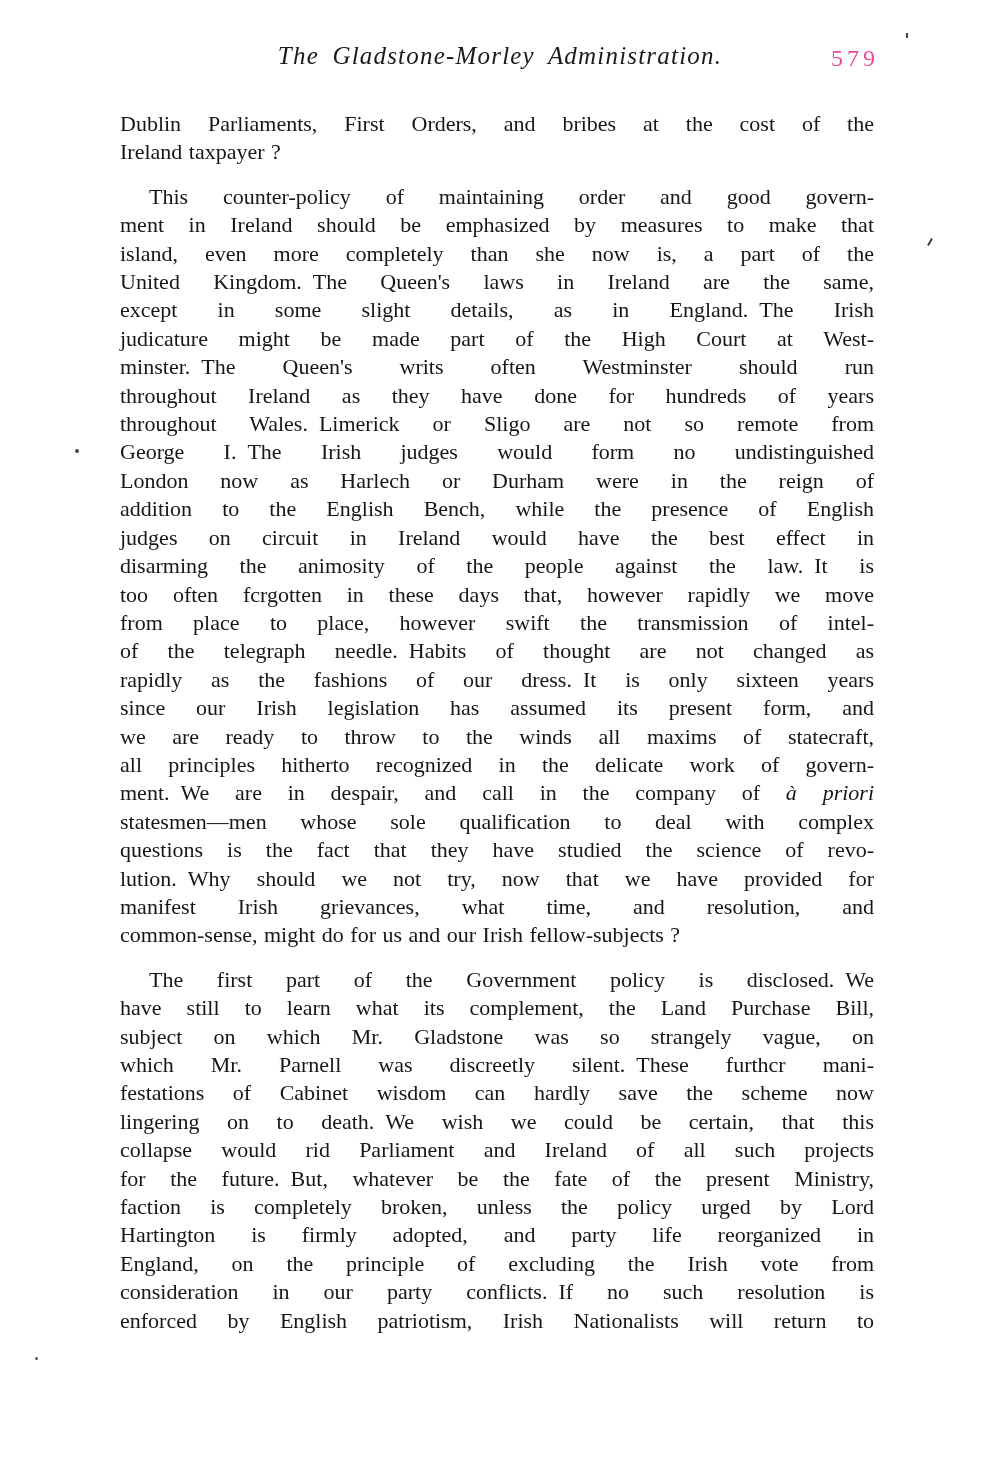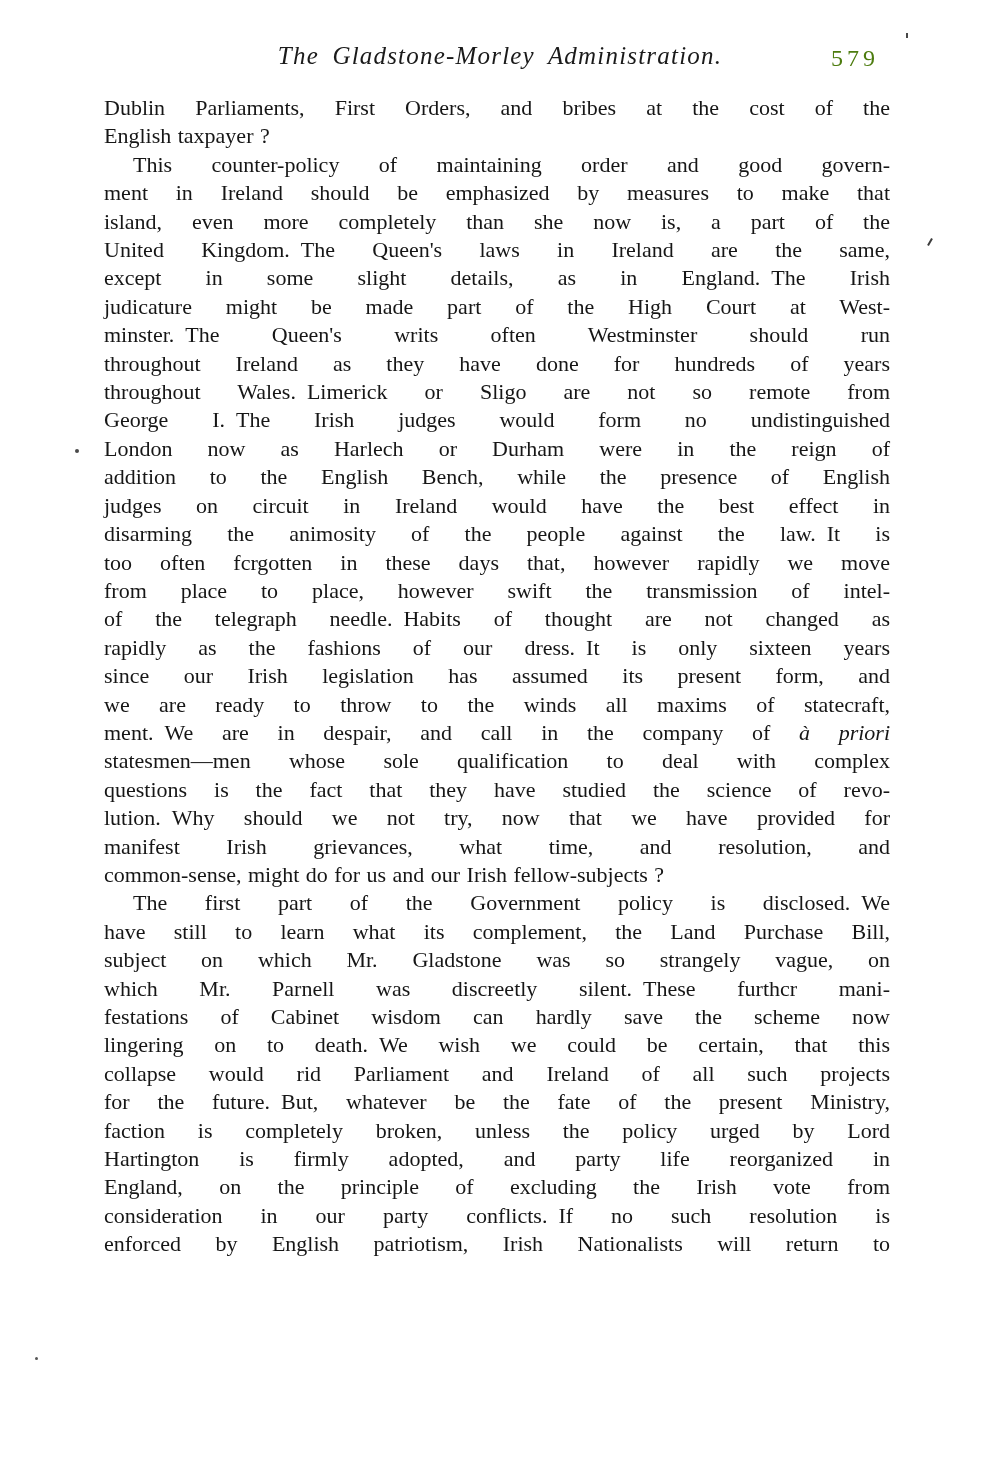--- a/index.html
+++ b/index.html
@@ -34,33 +34,33 @@
     word-spacing: 6px;
     white-space: nowrap;
     color: #1a1a1a;
   }
   .page-number {
     position: absolute;
     right: 121px;
     top: 3px;
     font-size: 24px;
     letter-spacing: 4px;
-    color: #4d7c0f;
+    color: #ec4899;
   }
   
   .body-text {
     position: absolute;
     left: 104px;
     top: 94px;
     width: 786px;
     font-size: 22px;
     line-height: 28.4px;
     word-spacing: 1px;
   }
-  .para { margin: 0; }
+  .para { margin: 16px; }
   .line {
     text-align: justify;
     text-align-last: justify;
   }
   
   .para.ends .line:last-child {
     text-align-last: left;
   }
   .para.indent .line:first-child {
     text-indent: 29px;
@@ -82,21 +82,21 @@
 <div class="page">
 
   <div class="header">
     <div class="running-title">The Gladstone-Morley Administration.</div>
     <div class="page-number">579</div>
   </div>
 
   <div class="body-text">
       <div class="para ends">
         <div class="line"><span>Dublin Parliaments, First Orders, and bribes at the cost of the</span></div>
-        <div class="line"><span>English taxpayer ?</span></div>
+        <div class="line"><span>Ireland taxpayer ?</span></div>
       </div>
       <div class="para indent ends">
         <div class="line"><span>This counter-policy of maintaining order and good govern-</span></div>
         <div class="line"><span>ment in Ireland should be emphasized by measures to make that</span></div>
         <div class="line"><span>island, even more completely than she now is, a part of the</span></div>
         <div class="line"><span>United Kingdom. The Queen's laws in Ireland are the same,</span></div>
         <div class="line"><span>except in some slight details, as in England. The Irish</span></div>
         <div class="line"><span>judicature might be made part of the High Court at West-</span></div>
         <div class="line"><span>minster. The Queen's writs often Westminster should run</span></div>
         <div class="line"><span>throughout Ireland as they have done for hundreds of years</span></div>
@@ -105,20 +105,21 @@
         <div class="line"><span>London now as Harlech or Durham were in the reign of</span></div>
         <div class="line"><span>addition to the English Bench, while the presence of English</span></div>
         <div class="line"><span>judges on circuit in Ireland would have the best effect in</span></div>
         <div class="line"><span>disarming the animosity of the people against the law. It is</span></div>
         <div class="line"><span>too often fcrgotten in these days that, however rapidly we move</span></div>
         <div class="line"><span>from place to place, however swift the transmission of intel-</span></div>
         <div class="line"><span>of the telegraph needle. Habits of thought are not changed as</span></div>
         <div class="line"><span>rapidly as the fashions of our dress. It is only sixteen years</span></div>
         <div class="line"><span>since our Irish legislation has assumed its present form, and</span></div>
         <div class="line"><span>we are ready to throw to the winds all maxims of statecraft,</span></div>
+        <div class="line"><span>all principles hitherto recognized in the delicate work of govern-</span></div>
         <div class="line"><span>ment. We are in despair, and call in the company of </span><i>à priori</i></div>
         <div class="line"><span>statesmen—men whose sole qualification to deal with complex</span></div>
         <div class="line"><span>questions is the fact that they have studied the science of revo-</span></div>
         <div class="line"><span>lution. Why should we not try, now that we have provided for</span></div>
         <div class="line"><span>manifest Irish grievances, what time, and resolution, and</span></div>
         <div class="line"><span>common-sense, might do for us and our Irish fellow-subjects ?</span></div>
       </div>
       <div class="para indent">
         <div class="line"><span>The first part of the Government policy is disclosed. We</span></div>
         <div class="line"><span>have still to learn what its complement, the Land Purchase Bill,</span></div>

